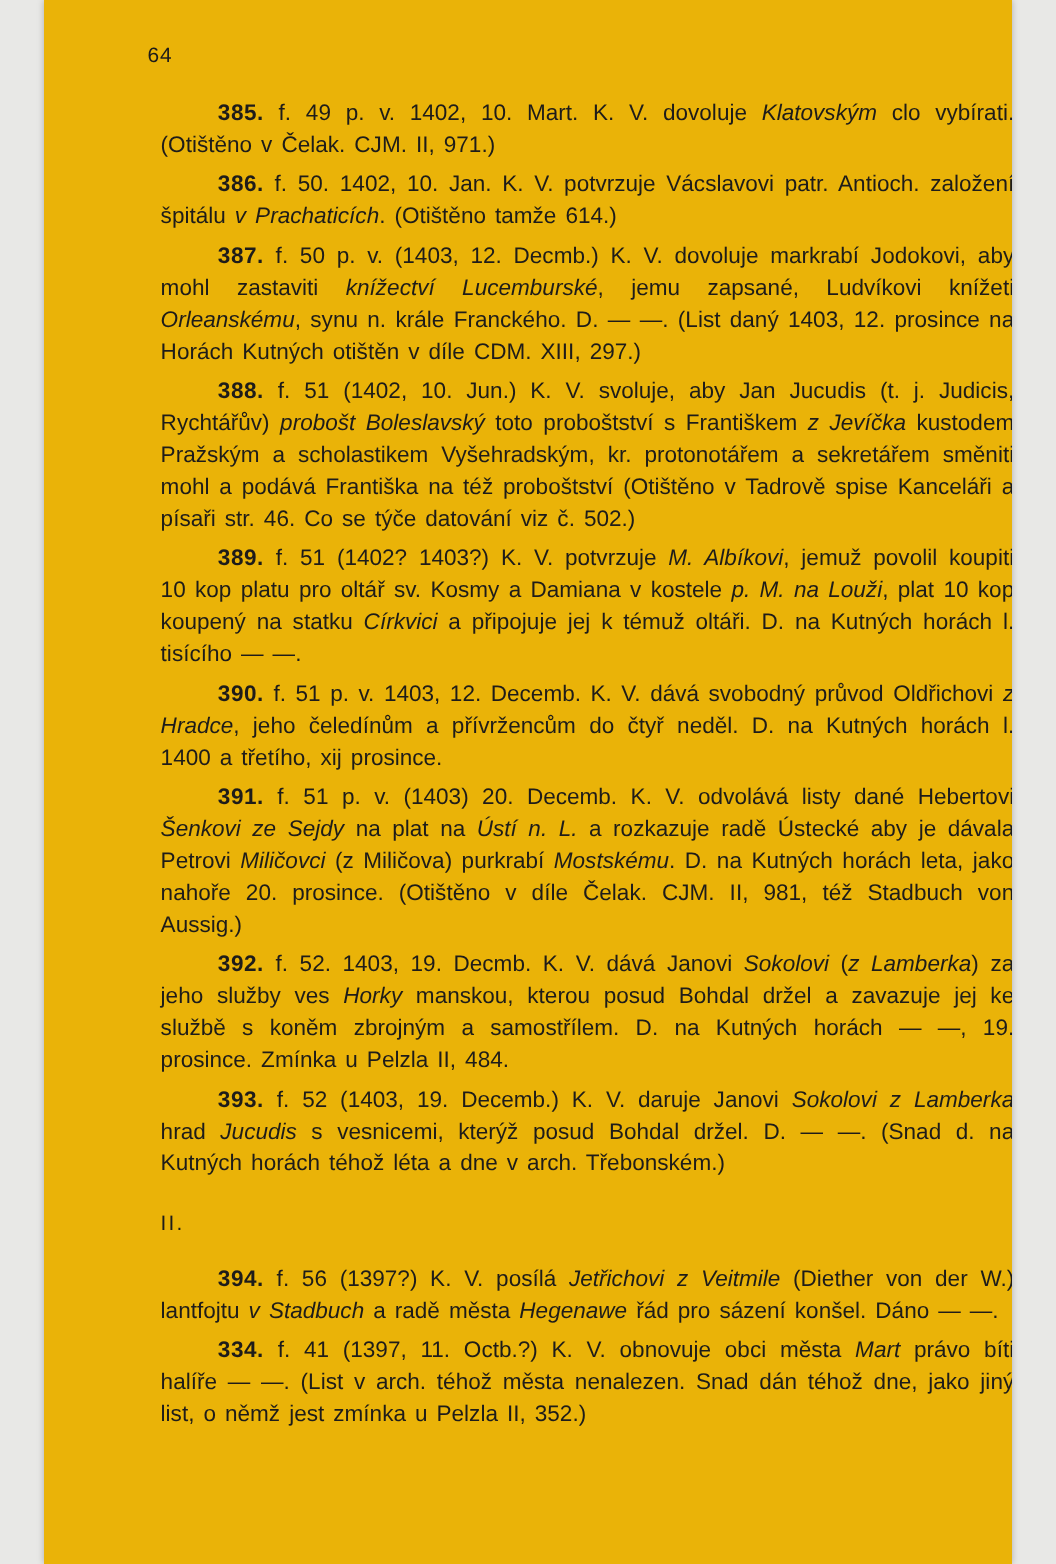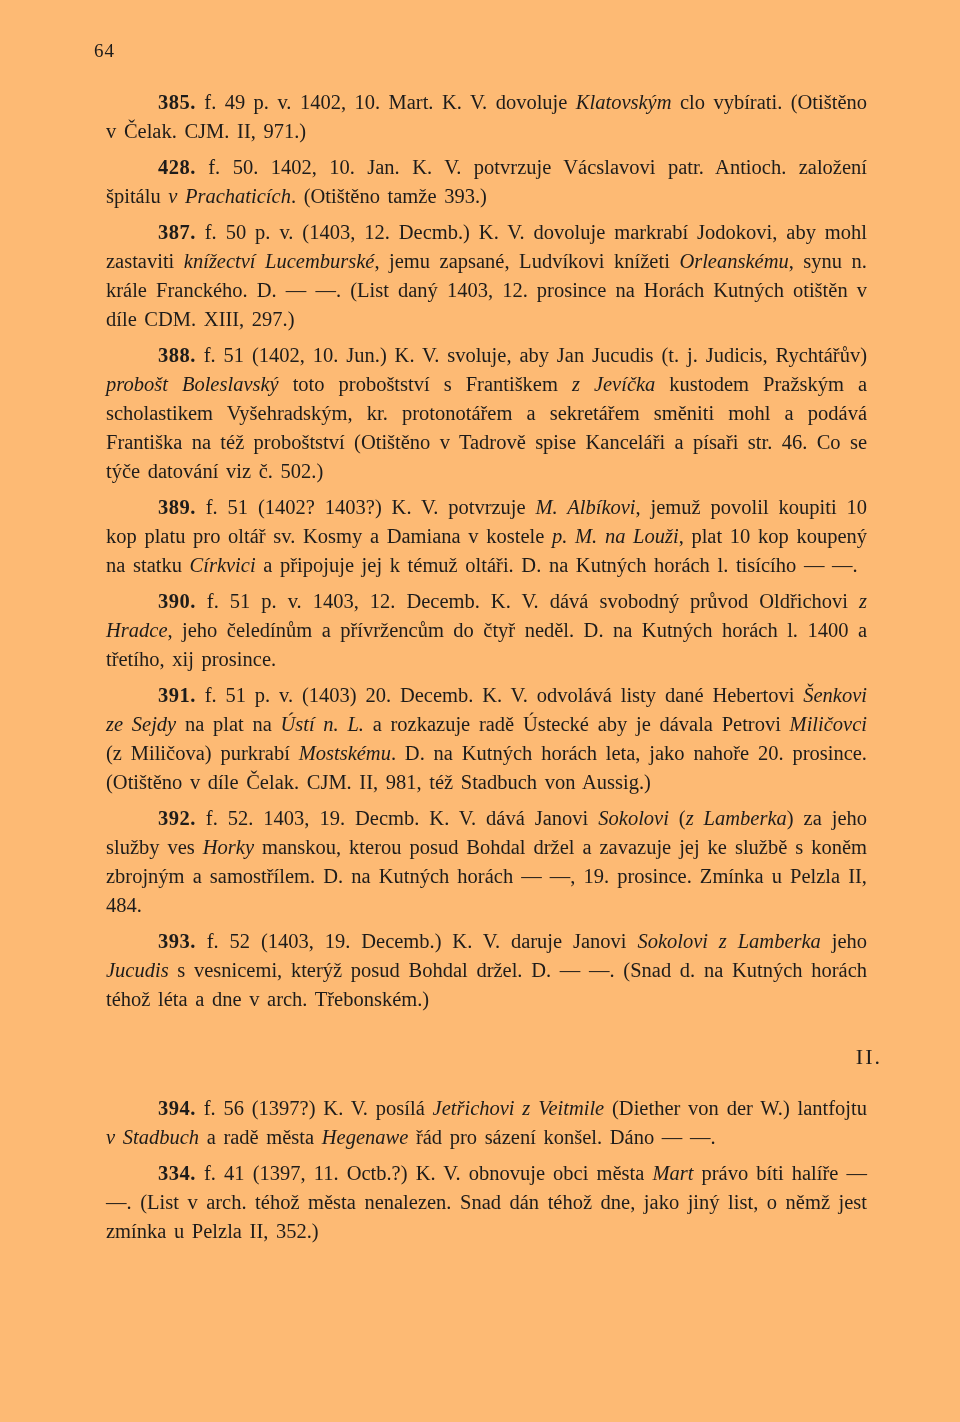--- a/index.html
+++ b/index.html
@@ -2,26 +2,26 @@
 <html><head>
 <meta charset="utf-8">
 <style>
   html, body {
     margin: 0;
     padding: 0;
     background: #e8e8e6;
   }
   .page {
     position: relative;
-    width: 960px;
+    width: 880px;
     height: 1422px;
     margin: 0 auto;
-    background: #fdba74;
+    background: #eab308;
     color: #1e1c1a;
-    font-family: Liberation Serif, serif;
+    font-family: Liberation Sans, sans-serif;
     overflow: hidden;
     box-shadow: 0 0 6px rgba(0,0,0,0.25);
   }
   .page-number {
     position: absolute;
     left: 94px;
     top: 40px;
     font-size: 19px;
     letter-spacing: 1px;
   }
@@ -30,48 +30,48 @@
     left: 106px;
     top: 88px;
     width: 776px;
   }
   p.entry {
     font-size: 20.5px;
     line-height: 29px;
     text-align: justify;
     text-indent: 52px;
     word-spacing: 2.5px;
-    margin: 0 15px 7px 0;
+    margin: 0 0 7px 0;
   }
   p.entry .bold {
     font-weight: bold;
     letter-spacing: 0.5px;
   }
   p.entry .italic {
     font-style: italic;
   }
   .section-heading {
-    text-align: right;
-    font-size: 22px;
+    text-align: left;
+    font-size: 19px;
     letter-spacing: 2px;
     margin: 30px 0 24px 0;
   }
 </style>
 </head>
 <body>
 
 <div class="page">
   <div class="page-number">64</div>
   <div class="content">
       <p class="entry"><span class="bold">385.</span><span> f. 49 p. v. 1402, 10. Mart. K. V. dovoluje </span><span class="italic">Klatovským</span><span> clo vybírati. (Otištěno v Čelak. CJM. II, 971.)</span></p>
-      <p class="entry"><span class="bold">428.</span><span> f. 50. 1402, 10. Jan. K. V. potvrzuje Vácslavovi patr. Antioch. založení špitálu </span><span class="italic">v Prachaticích</span><span>. (Otištěno tamže 393.)</span></p>
+      <p class="entry"><span class="bold">386.</span><span> f. 50. 1402, 10. Jan. K. V. potvrzuje Vácslavovi patr. Antioch. založení špitálu </span><span class="italic">v Prachaticích</span><span>. (Otištěno tamže 614.)</span></p>
       <p class="entry"><span class="bold">387.</span><span> f. 50 p. v. (1403, 12. Decmb.) K. V. dovoluje markrabí Jodokovi, aby mohl zastaviti </span><span class="italic">knížectví Lucemburské</span><span>, jemu zapsané, Ludvíkovi knížeti </span><span class="italic">Orleanskému</span><span>, synu n. krále Franckého. D. — —. (List daný 1403, 12. prosince na Horách Kutných otištěn v díle CDM. XIII, 297.)</span></p>
       <p class="entry"><span class="bold">388.</span><span> f. 51 (1402, 10. Jun.) K. V. svoluje, aby Jan Jucudis (t. j. Judicis, Rychtářův) </span><span class="italic">probošt Boleslavský</span><span> toto proboštství s Františkem </span><span class="italic">z Jevíčka</span><span> kustodem Pražským a scholastikem Vyšehradským, kr. protonotářem a sekretářem směniti mohl a podává Františka na též proboštství (Otištěno v Tadrově spise Kanceláři a písaři str. 46. Co se týče datování viz č. 502.)</span></p>
       <p class="entry"><span class="bold">389.</span><span> f. 51 (1402? 1403?) K. V. potvrzuje </span><span class="italic">M. Albíkovi</span><span>, jemuž povolil koupiti 10 kop platu pro oltář sv. Kosmy a Damiana v kostele </span><span class="italic">p. M. na Louži</span><span>, plat 10 kop koupený na statku </span><span class="italic">Církvici</span><span> a připojuje jej k témuž oltáři. D. na Kutných horách l. tisícího — —.</span></p>
       <p class="entry"><span class="bold">390.</span><span> f. 51 p. v. 1403, 12. Decemb. K. V. dává svobodný průvod Oldřichovi </span><span class="italic">z Hradce</span><span>, jeho čeledínům a přívržencům do čtyř neděl. D. na Kutných horách l. 1400 a třetího, xij prosince.</span></p>
       <p class="entry"><span class="bold">391.</span><span> f. 51 p. v. (1403) 20. Decemb. K. V. odvolává listy dané Hebertovi </span><span class="italic">Šenkovi ze Sejdy</span><span> na plat na </span><span class="italic">Ústí n. L.</span><span> a rozkazuje radě Ústecké aby je dávala Petrovi </span><span class="italic">Miličovci</span><span> (z Miličova) purkrabí </span><span class="italic">Mostskému</span><span>. D. na Kutných horách leta, jako nahoře 20. prosince. (Otištěno v díle Čelak. CJM. II, 981, též Stadbuch von Aussig.)</span></p>
       <p class="entry"><span class="bold">392.</span><span> f. 52. 1403, 19. Decmb. K. V. dává Janovi </span><span class="italic">Sokolovi</span><span> (</span><span class="italic">z Lamberka</span><span>) za jeho služby ves </span><span class="italic">Horky</span><span> manskou, kterou posud Bohdal držel a zavazuje jej ke službě s koněm zbrojným a samostřílem. D. na Kutných horách — —, 19. prosince. Zmínka u Pelzla II, 484.</span></p>
-      <p class="entry"><span class="bold">393.</span><span> f. 52 (1403, 19. Decemb.) K. V. daruje Janovi </span><span class="italic">Sokolovi z Lamberka</span><span> jeho </span><span class="italic">Jucudis</span><span> s vesnicemi, kterýž posud Bohdal držel. D. — —. (Snad d. na Kutných horách téhož léta a dne v arch. Třebonském.)</span></p>
+      <p class="entry"><span class="bold">393.</span><span> f. 52 (1403, 19. Decemb.) K. V. daruje Janovi </span><span class="italic">Sokolovi z Lamberka</span><span> hrad </span><span class="italic">Jucudis</span><span> s vesnicemi, kterýž posud Bohdal držel. D. — —. (Snad d. na Kutných horách téhož léta a dne v arch. Třebonském.)</span></p>
       <div class="section-heading">II.</div>
       <p class="entry"><span class="bold">394.</span><span> f. 56 (1397?) K. V. posílá </span><span class="italic">Jetřichovi z Veitmile</span><span> (Diether von der W.) lantfojtu </span><span class="italic">v Stadbuch</span><span> a radě města </span><span class="italic">Hegenawe</span><span> řád pro sázení konšel. Dáno — —.</span></p>
       <p class="entry"><span class="bold">334.</span><span> f. 41 (1397, 11. Octb.?) K. V. obnovuje obci města </span><span class="italic">Mart</span><span> právo bíti halíře — —. (List v arch. téhož města nenalezen. Snad dán téhož dne, jako jiný list, o němž jest zmínka u Pelzla II, 352.)</span></p>
     </div>
 </div>
 
 </body></html>

